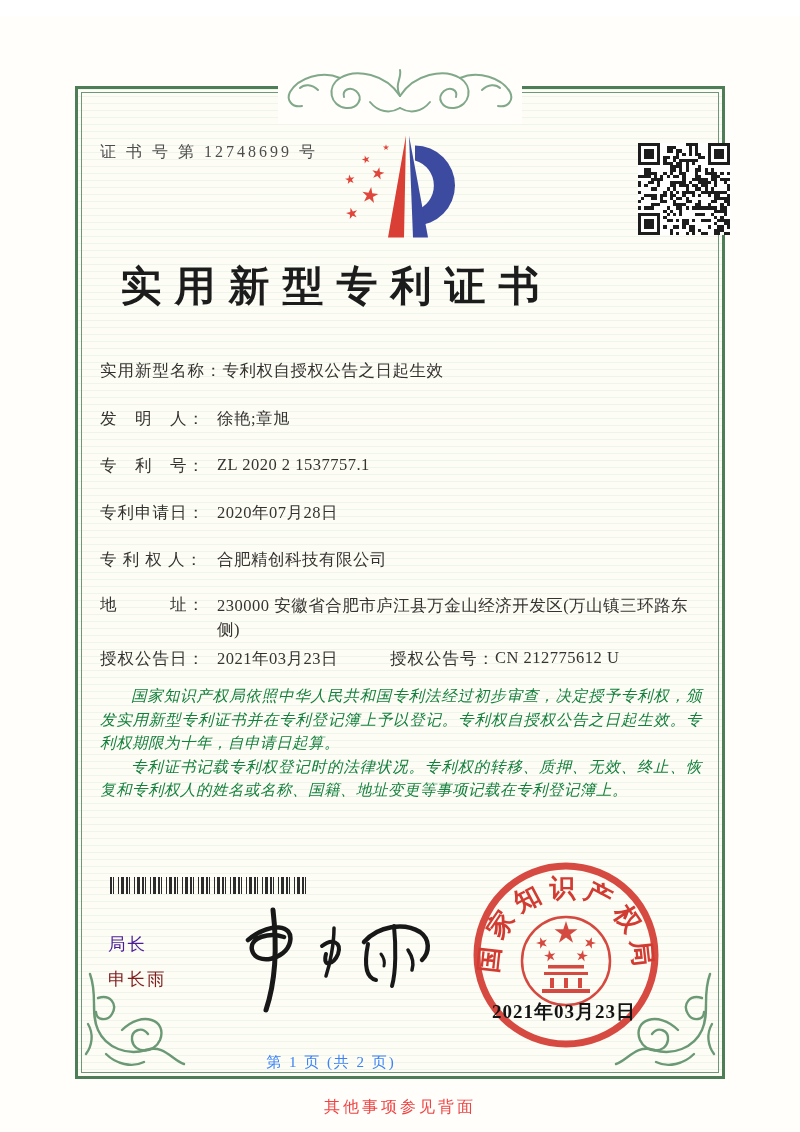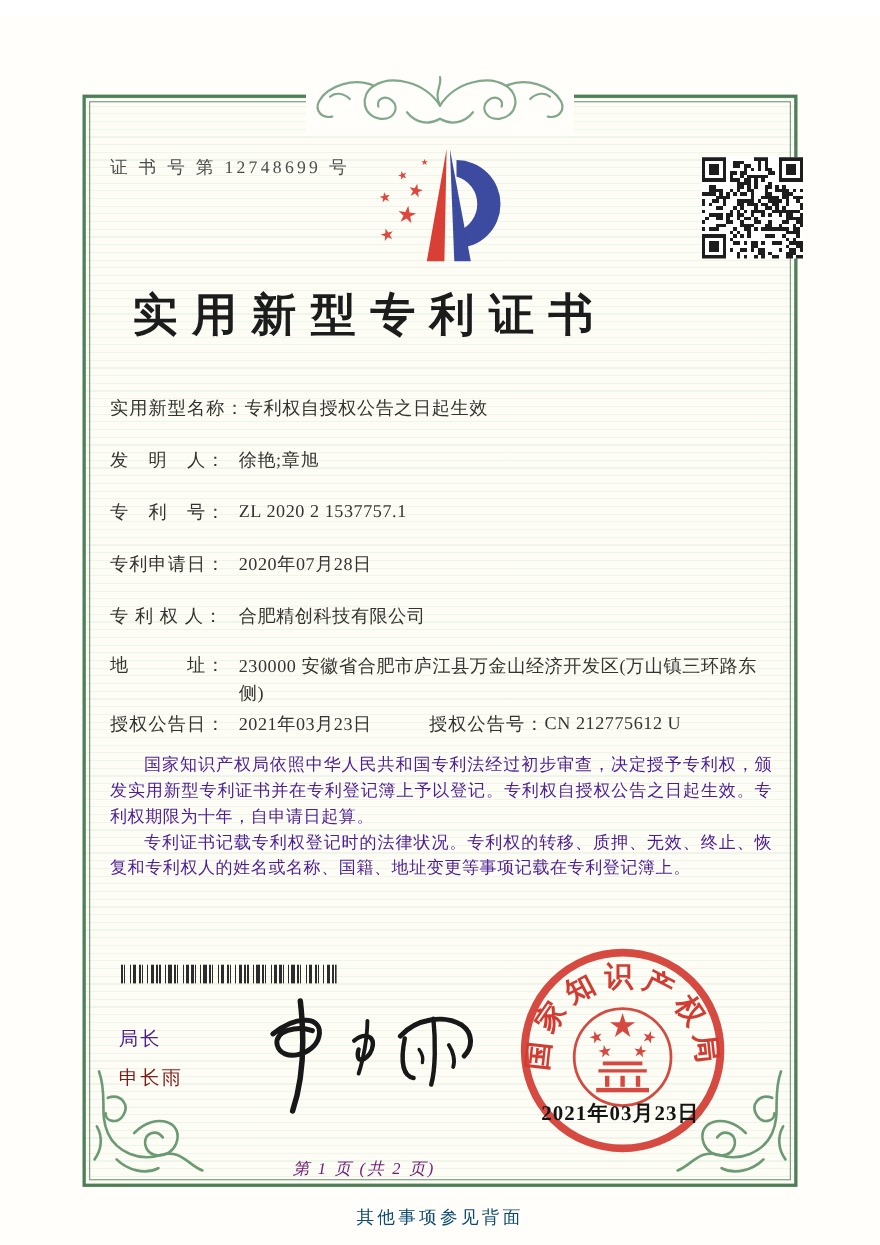--- a/index.html
+++ b/index.html
@@ -49,22 +49,22 @@
   .fields { left: 100px; top: 344px; width: 610px; font-size: 16.5px; color: #35332f; }
   .field-row { position: absolute; left: 0; white-space: nowrap; }
   .field-label { display: inline-block; min-width: 117px; letter-spacing: 1px; }
   .field-value { display: inline-block; vertical-align: top; letter-spacing: 0.5px; }
   .wrap-value { white-space: normal; width: 486px; line-height: 24px; }
   .grp2 { position: absolute; left: 290px; top: 0; white-space: nowrap; }
   .grp2 .field-label { min-width: 100px; }
 
   .paragraphs {
     left: 100px; top: 668px; width: 602px;
-    font-size: 15.5px; color: #4c1d95; line-height: 23.5px;
-    text-align: justify; letter-spacing: 0.5px;
+    font-size: 15.5px; color: #15803d; line-height: 23.5px;
+    text-align: justify; letter-spacing: 0.5px; font-style: italic;
   }
   .paragraphs p { text-indent: 2em; }
 
   .barcode {
     left: 110px; top: 861px; width: 196px; height: 17px;
     background: repeating-linear-gradient(90deg,
       #2c2c2c 0px, #2c2c2c 2px, transparent 2px, transparent 3px,
       #2c2c2c 3px, #2c2c2c 4px, transparent 4px, transparent 8px,
       #2c2c2c 8px, #2c2c2c 9px, transparent 9px, transparent 11px,
       #2c2c2c 11px, #2c2c2c 14px, transparent 14px, transparent 16px);
@@ -75,25 +75,25 @@
   .signature-box { left: 218px; top: 886px; width: 225px; height: 115px; }
 
   .seal-box { left: 470px; top: 843px; width: 192px; height: 192px; }
   .seal-date {
     left: 492px; top: 983px; font-size: 19px; font-weight: bold;
     color: #141414; letter-spacing: 1px;
   }
 
   .page-info {
     left: 0; top: 1037px; width: 662px; text-align: center;
-    font-size: 15px; color: #701a75; letter-spacing: 2px; font-style: italic;
+    font-size: 15px; color: #3b82f6; letter-spacing: 2px;
   }
   .back-note {
     left: 0; top: 1081px; width: 800px; text-align: center;
-    font-size: 16px; color: #0c4a6e; letter-spacing: 3px;
+    font-size: 16px; color: #ef4444; letter-spacing: 3px;
   }
 
   .ornament-top { left: 278px; top: 40px; width: 244px; height: 68px; }
   .ornament-bl { left: 76px;  top: 952px; width: 112px; height: 112px; }
   .ornament-br { left: 612px; top: 952px; width: 112px; height: 112px; }
 
   svg { display: block; width: 100%; height: 100%; }
 </style>
 </head>
 <body>

